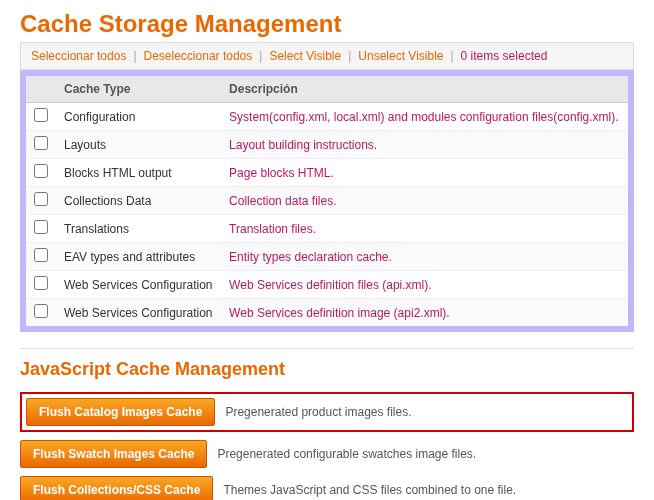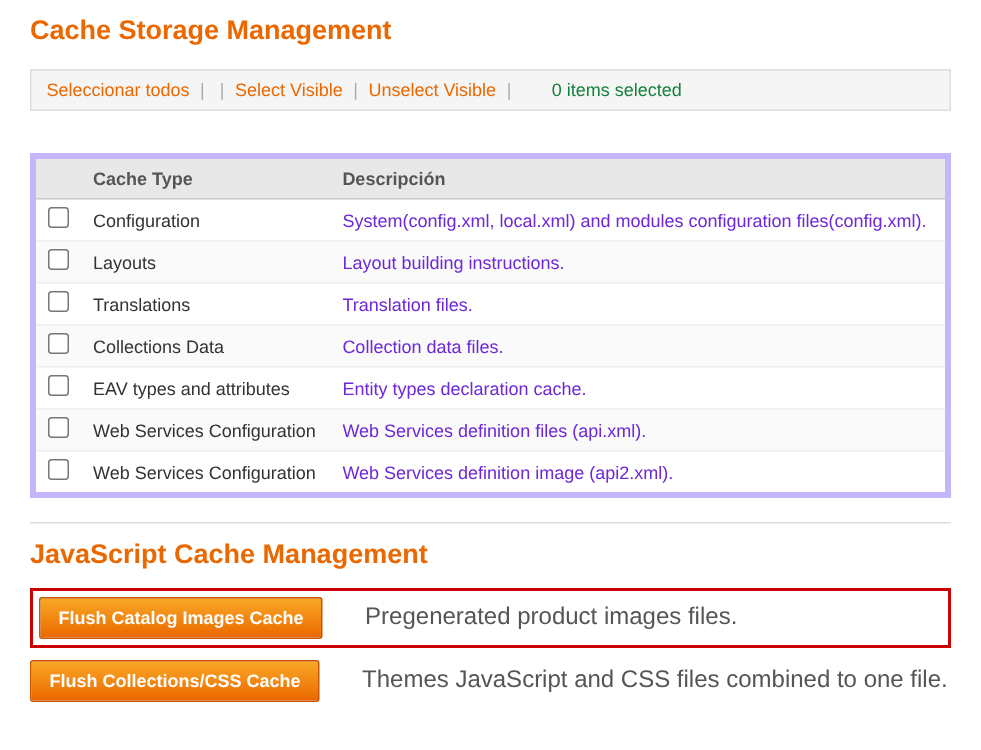--- a/index.html
+++ b/index.html
@@ -10,24 +10,24 @@
       background: #fff;
       width: 654px;
       min-height: 500px;
     }
 
     .page-wrapper {
       padding: 10px 20px 20px 20px;
     }
 
     h2.section-title {
-      font-size: 18px;
+      font-size: 24px;
       color: #eb6800;
       font-weight: bold;
-      margin-bottom: 11px;
+      margin-bottom: 0;
       padding-bottom: 4px;
     }
 
     .toolbar {
       background: #f5f5f5;
       border: 1px solid #ddd;
       padding: 6px 10px;
       display: flex;
       align-items: flex-start;
       gap: 4px;
@@ -40,29 +40,28 @@
       text-decoration: none;
       cursor: pointer;
     }
 
     .toolbar-sep {
       color: #aaa;
       margin: 0 3px;
     }
 
     .toolbar-info {
-      color: #15803d;
-      margin-left: 20px;
+      color: #be185d;
+      margin-left: 0;
     }
 
     table.cache-table {
       width: 100%;
       border-collapse: collapse;
-      border: 4px solid #c4b5fd;
-      margin-top: 28px;
+      border: 6px solid #c4b5fd;
     }
 
     table.cache-table thead tr {
       background: #e8e8e8;
     }
 
     table.cache-table th {
       text-align: left;
       padding: 6px 8px;
       font-weight: bold;
@@ -88,21 +87,21 @@
     table.cache-table tr:nth-child(odd) td {
       background: #fff;
     }
 
     table.cache-table td:first-child {
       text-align: center;
       width: 28px;
     }
 
     .desc-col {
-      color: #6d28d9;
+      color: #be185d;
     }
 
     .section-divider {
       border: none;
       border-top: 1px solid #ddd;
       margin: 16px 0 10px 0;
     }
 
     h2.additional-title {
       font-size: 18px;
@@ -138,41 +137,41 @@
       padding: 6px 12px;
       font-size: 12px;
       font-weight: bold;
       cursor: pointer;
       border-radius: 2px;
       white-space: nowrap;
       min-width: 170px;
     }
 
     .row-desc {
-      font-size: 16px;
+      font-size: 12px;
       color: #555;
-      margin-left: 18px;
     }
 
     input[type="checkbox"] {
       width: 14px;
       height: 14px;
       cursor: pointer;
     }
   </style>
 </head>
 <body>
 
 <div class="page-wrapper">
 
   <h2 class="section-title">Cache Storage Management</h2>
 
   <div class="toolbar">
     <a>Seleccionar todos</a>
     <span class="toolbar-sep">|</span>
+    <a>Deseleccionar todos</a>
     <span class="toolbar-sep">|</span>
     <a>Select Visible</a>
     <span class="toolbar-sep">|</span>
     <a>Unselect Visible</a>
     <span class="toolbar-sep">|</span>
     <span class="toolbar-info">0 items selected</span>
   </div>
 
   <table class="cache-table">
     <thead>
@@ -188,27 +187,32 @@
           <td>Configuration</td>
           <td class="desc-col">System(config.xml, local.xml) and modules configuration files(config.xml).</td>
         </tr>
         <tr>
           <td><input type="checkbox" style=""></td>
           <td>Layouts</td>
           <td class="desc-col">Layout building instructions.</td>
         </tr>
         <tr>
           <td><input type="checkbox" style=""></td>
+          <td>Blocks HTML output</td>
+          <td class="desc-col">Page blocks HTML.</td>
+        </tr>
+        <tr>
+          <td><input type="checkbox" style=""></td>
+          <td>Collections Data</td>
+          <td class="desc-col">Collection data files.</td>
+        </tr>
+        <tr>
+          <td><input type="checkbox" style=""></td>
           <td>Translations</td>
           <td class="desc-col">Translation files.</td>
-        </tr>
-        <tr>
-          <td><input type="checkbox" style=""></td>
-          <td>Collections Data</td>
-          <td class="desc-col">Collection data files.</td>
         </tr>
         <tr>
           <td><input type="checkbox" style=""></td>
           <td>EAV types and attributes</td>
           <td class="desc-col">Entity types declaration cache.</td>
         </tr>
         <tr>
           <td><input type="checkbox" style=""></td>
           <td>Web Services Configuration</td>
           <td class="desc-col">Web Services definition files (api.xml).</td>
@@ -224,18 +228,22 @@
   <hr class="section-divider">
 
   <h2 class="additional-title">JavaScript Cache Management</h2>
 
   <div class="additional-items" id="additional-items">
   <div class="additional-row highlighted">
         <button class="flush-btn">Flush Catalog Images Cache</button>
         <span class="row-desc">Pregenerated product images files.</span>
       </div>
       <div class="additional-row">
+        <button class="flush-btn">Flush Swatch Images Cache</button>
+        <span class="row-desc">Pregenerated configurable swatches image files.</span>
+      </div>
+      <div class="additional-row">
         <button class="flush-btn">Flush Collections/CSS Cache</button>
         <span class="row-desc">Themes JavaScript and CSS files combined to one file.</span>
       </div>
     </div>
 
 </div>
 
 </body></html>

